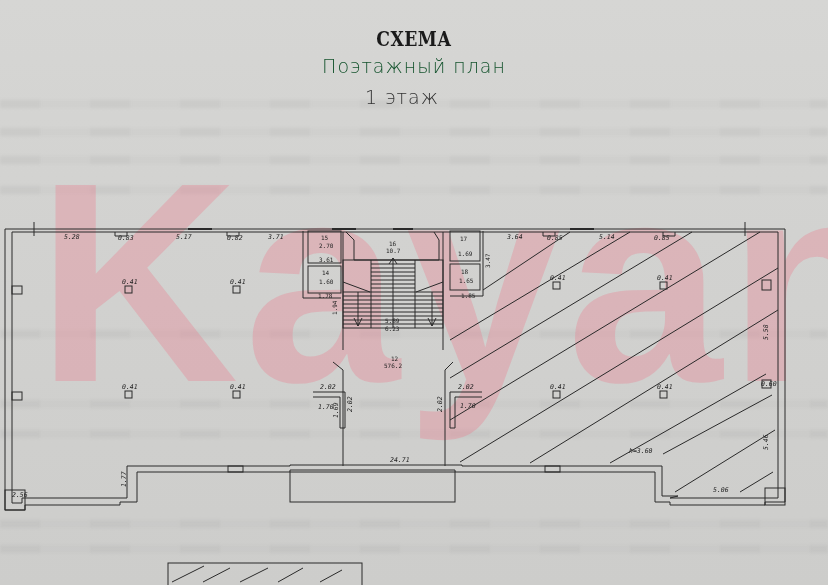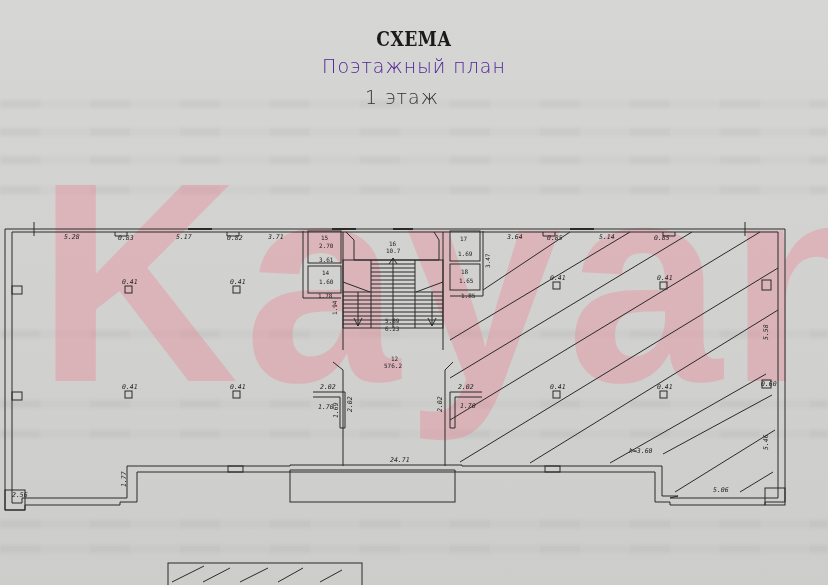--- a/index.html
+++ b/index.html
@@ -15,21 +15,21 @@
     }
     .bleed {
       position: absolute; left: 0; right: 0; height: 8px;
       background: repeating-linear-gradient(90deg, rgba(120,120,120,0.10) 0 40px, rgba(120,120,120,0.04) 40px 90px);
       filter: blur(1.5px);
     }
     .title {
       position: absolute; left: 0; width: 828px; text-align: center; color: #1a1a1a;
     }
     .title.main { top: 27px; font-family: "DejaVu Serif", serif; font-size: 20px; font-weight: bold; letter-spacing: 0.5px; transform: scaleX(0.86); }
-    .title.sub { top: 55px; font-family: "DejaVu Sans", sans-serif; font-size: 19px; font-weight: 200; color: #4c1d95; letter-spacing: 1px; }
+    .title.sub { top: 55px; font-family: "DejaVu Sans", sans-serif; font-size: 19px; font-weight: 200; color: #14532d; letter-spacing: 1px; }
     .title.floor { top: 86px; font-family: "DejaVu Sans", sans-serif; font-size: 19px; font-weight: 200; color: #333; letter-spacing: 1px; transform: translateX(-12px); }
     .watermark {
       position: absolute; left: 28px; top: 140px; font-family: "Liberation Sans", sans-serif;
       font-size: 285px; font-weight: bold; color: rgba(236,120,140,0.33); letter-spacing: 6px;
       line-height: 1; pointer-events: none; transform: scaleX(0.98);
     }
     svg.plan { position: absolute; left: 0; top: 0; }
     .dim { font-family: "DejaVu Sans Mono", monospace; font-size: 6.5px; font-style: italic; fill: #222; }
     .lbl { font-family: "DejaVu Sans Mono", monospace; font-size: 6px; fill: #222; }
     .hatch { stroke: #2a2a2a; stroke-width: 1; }

